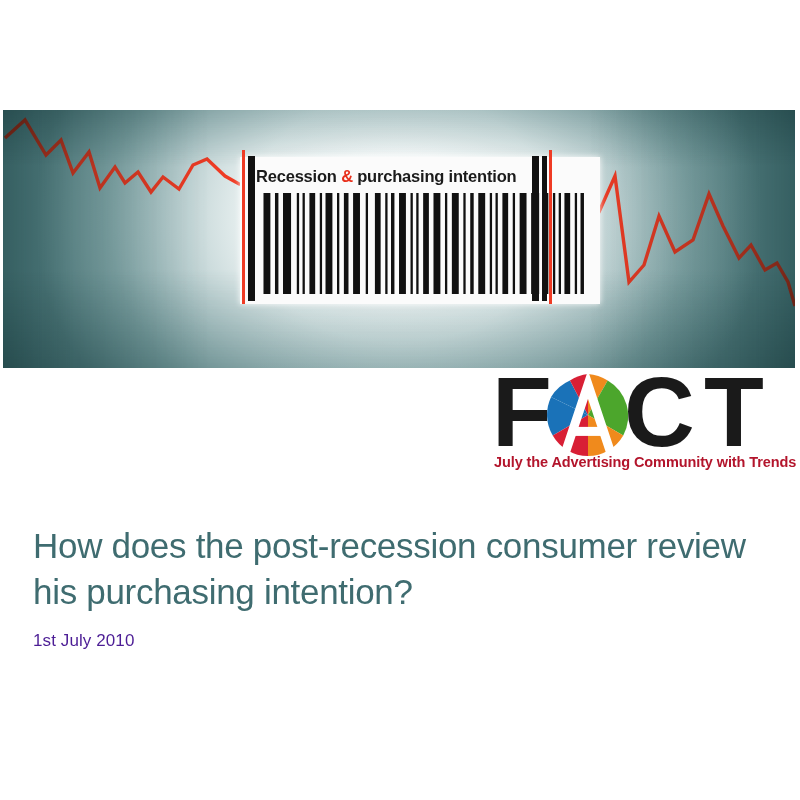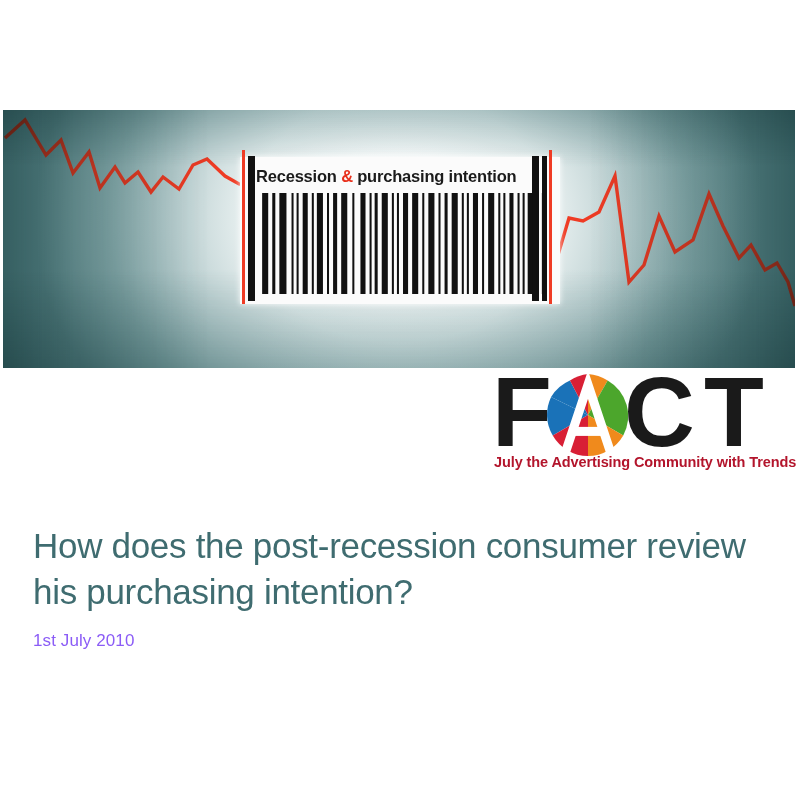--- a/index.html
+++ b/index.html
@@ -70,20 +70,21 @@
 
   
   #barcode-block {
     position: absolute;
     left: 240px;
     top: 157px;
     width: 320px;
     height: 147px;
     background: #fbfbfb;
     box-shadow: 0 0 6px rgba(255,255,255,0.9);
+    padding-left: 40px;
   }
   #barcode-label {
     position: absolute;
     left: 16px;
     top: 5px;
     right: 10px;
     height: 28px;
     font-size: 16.5px;
     font-weight: bold;
     letter-spacing: -0.2px;
@@ -171,21 +172,21 @@
     font-size: 35px;
     line-height: 46px;
     color: #3f6c70;
     font-weight: normal;
     margin: 0;
     letter-spacing: -0.3px;
   }
   #page-date {
     margin-top: 16px;
     font-size: 17px;
-    color: #8b5cf6;
+    color: #4c1d95;
     letter-spacing: 0.1px;
   }
 </style>
 </head>
 <body>
 
 <div id="banner">
 
   <svg class="trend" viewBox="0 0 792 258" preserveAspectRatio="none">
 

